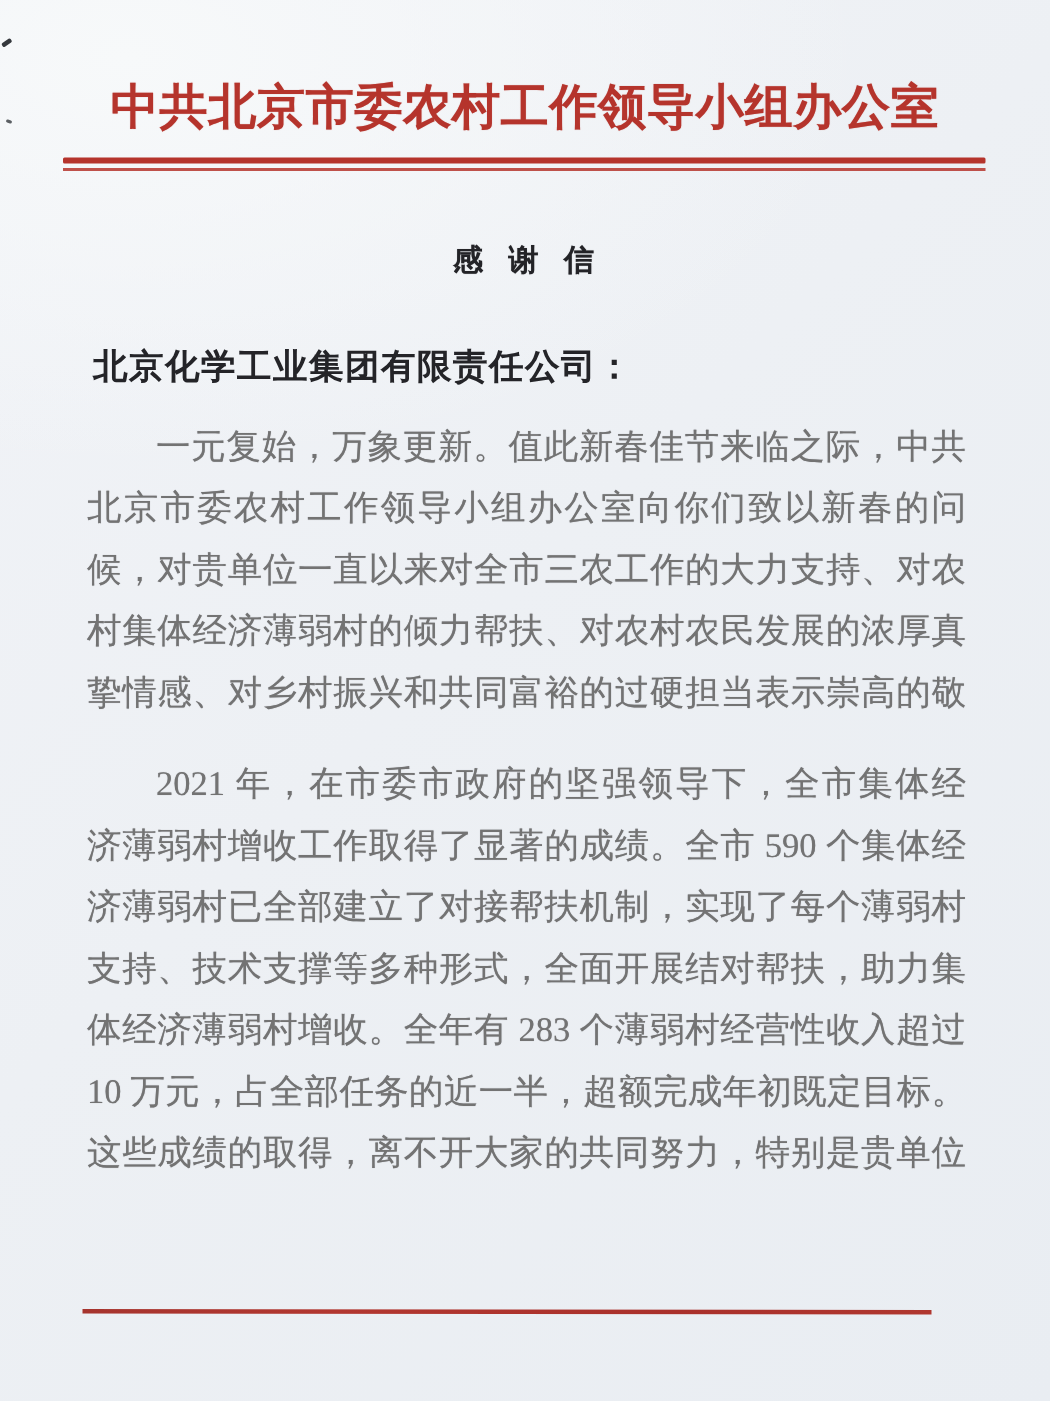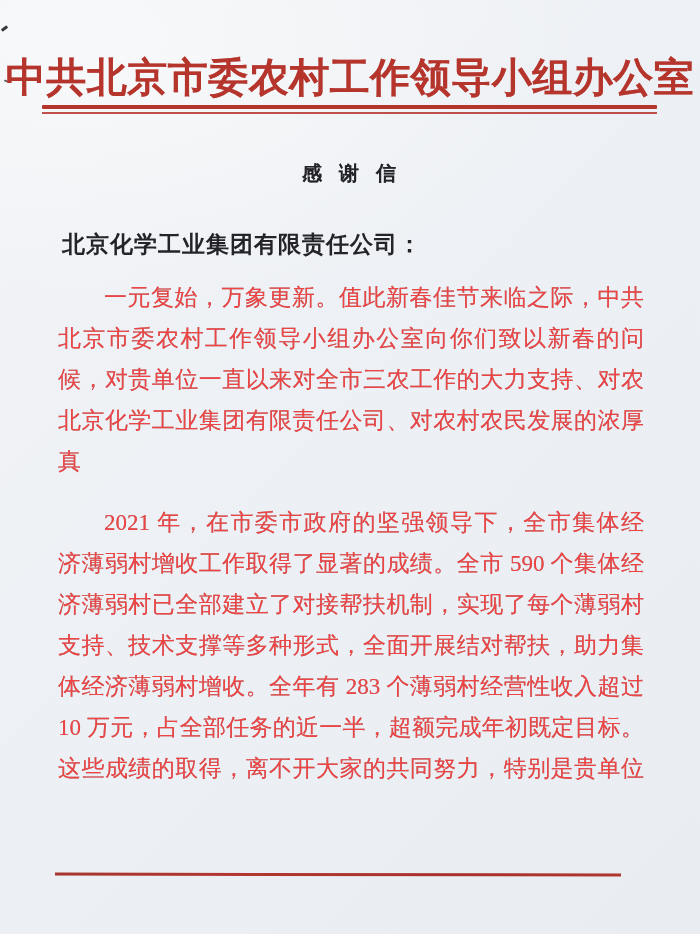--- a/index.html
+++ b/index.html
@@ -20,21 +20,21 @@
   .page {
     position: absolute;
     inset: 0;
   }
   .letterhead {
     position: absolute;
     top: 50px;
     left: 0;
     width: 100%;
     text-align: center;
-    font-size: 40px;
+    font-size: 32px;
     font-weight: bold;
     letter-spacing: 0.5px;
     color: var(--red, #b5342c);
     text-shadow: 0 0 0.6px rgba(181,52,44,0.55);
     white-space: nowrap;
   }
   .rule-thick {
     position: absolute;
     top: 105px;
     left: 42px;
@@ -75,21 +75,21 @@
     letter-spacing: 1px;
     color: #242428;
   }
   .letter-body {
     position: absolute;
     top: 277px;
     left: 58px;
     width: 586px;
     font-size: 23px;
     line-height: 41px;
-    color: #ef4444;
+    color: #737373;
     text-shadow: 0 0 0.5px rgba(43,43,48,0.45);
   }
   .line {
     text-align: justify;
     white-space: nowrap;
   }
   .line.just {
     white-space: normal;
     text-align-last: justify;
   }
@@ -144,21 +144,22 @@
 
   <div class="letter-title">感 谢 信</div>
 
   <div class="salutation">北京化学工业集团有限责任公司：</div>
 
   <div class="letter-body">
       <div class="paragraph">
         <div class="line indent just">一元复始，万象更新。值此新春佳节来临之际，中共</div>
         <div class="line just">北京市委农村工作领导小组办公室向你们致以新春的问</div>
         <div class="line just">候，对贵单位一直以来对全市三农工作的大力支持、对农</div>
-        <div class="line just">北京化学工业集团有限责任公司、对农村农民发展的浓厚真</div>
+        <div class="line just">村集体经济薄弱村的倾力帮扶、对农村农民发展的浓厚真</div>
+        <div class="line just">挚情感、对乡村振兴和共同富裕的过硬担当表示崇高的敬</div>
       </div>
       <div class="paragraph">
         <div class="line indent just">2021 年，在市委市政府的坚强领导下，全市集体经</div>
         <div class="line just">济薄弱村增收工作取得了显著的成绩。全市 590 个集体经</div>
         <div class="line just">济薄弱村已全部建立了对接帮扶机制，实现了每个薄弱村</div>
         <div class="line just">支持、技术支撑等多种形式，全面开展结对帮扶，助力集</div>
         <div class="line just">体经济薄弱村增收。全年有 283 个薄弱村经营性收入超过</div>
         <div class="line just">10 万元，占全部任务的近一半，超额完成年初既定目标。</div>
         <div class="line just">这些成绩的取得，离不开大家的共同努力，特别是贵单位</div>
       </div>

